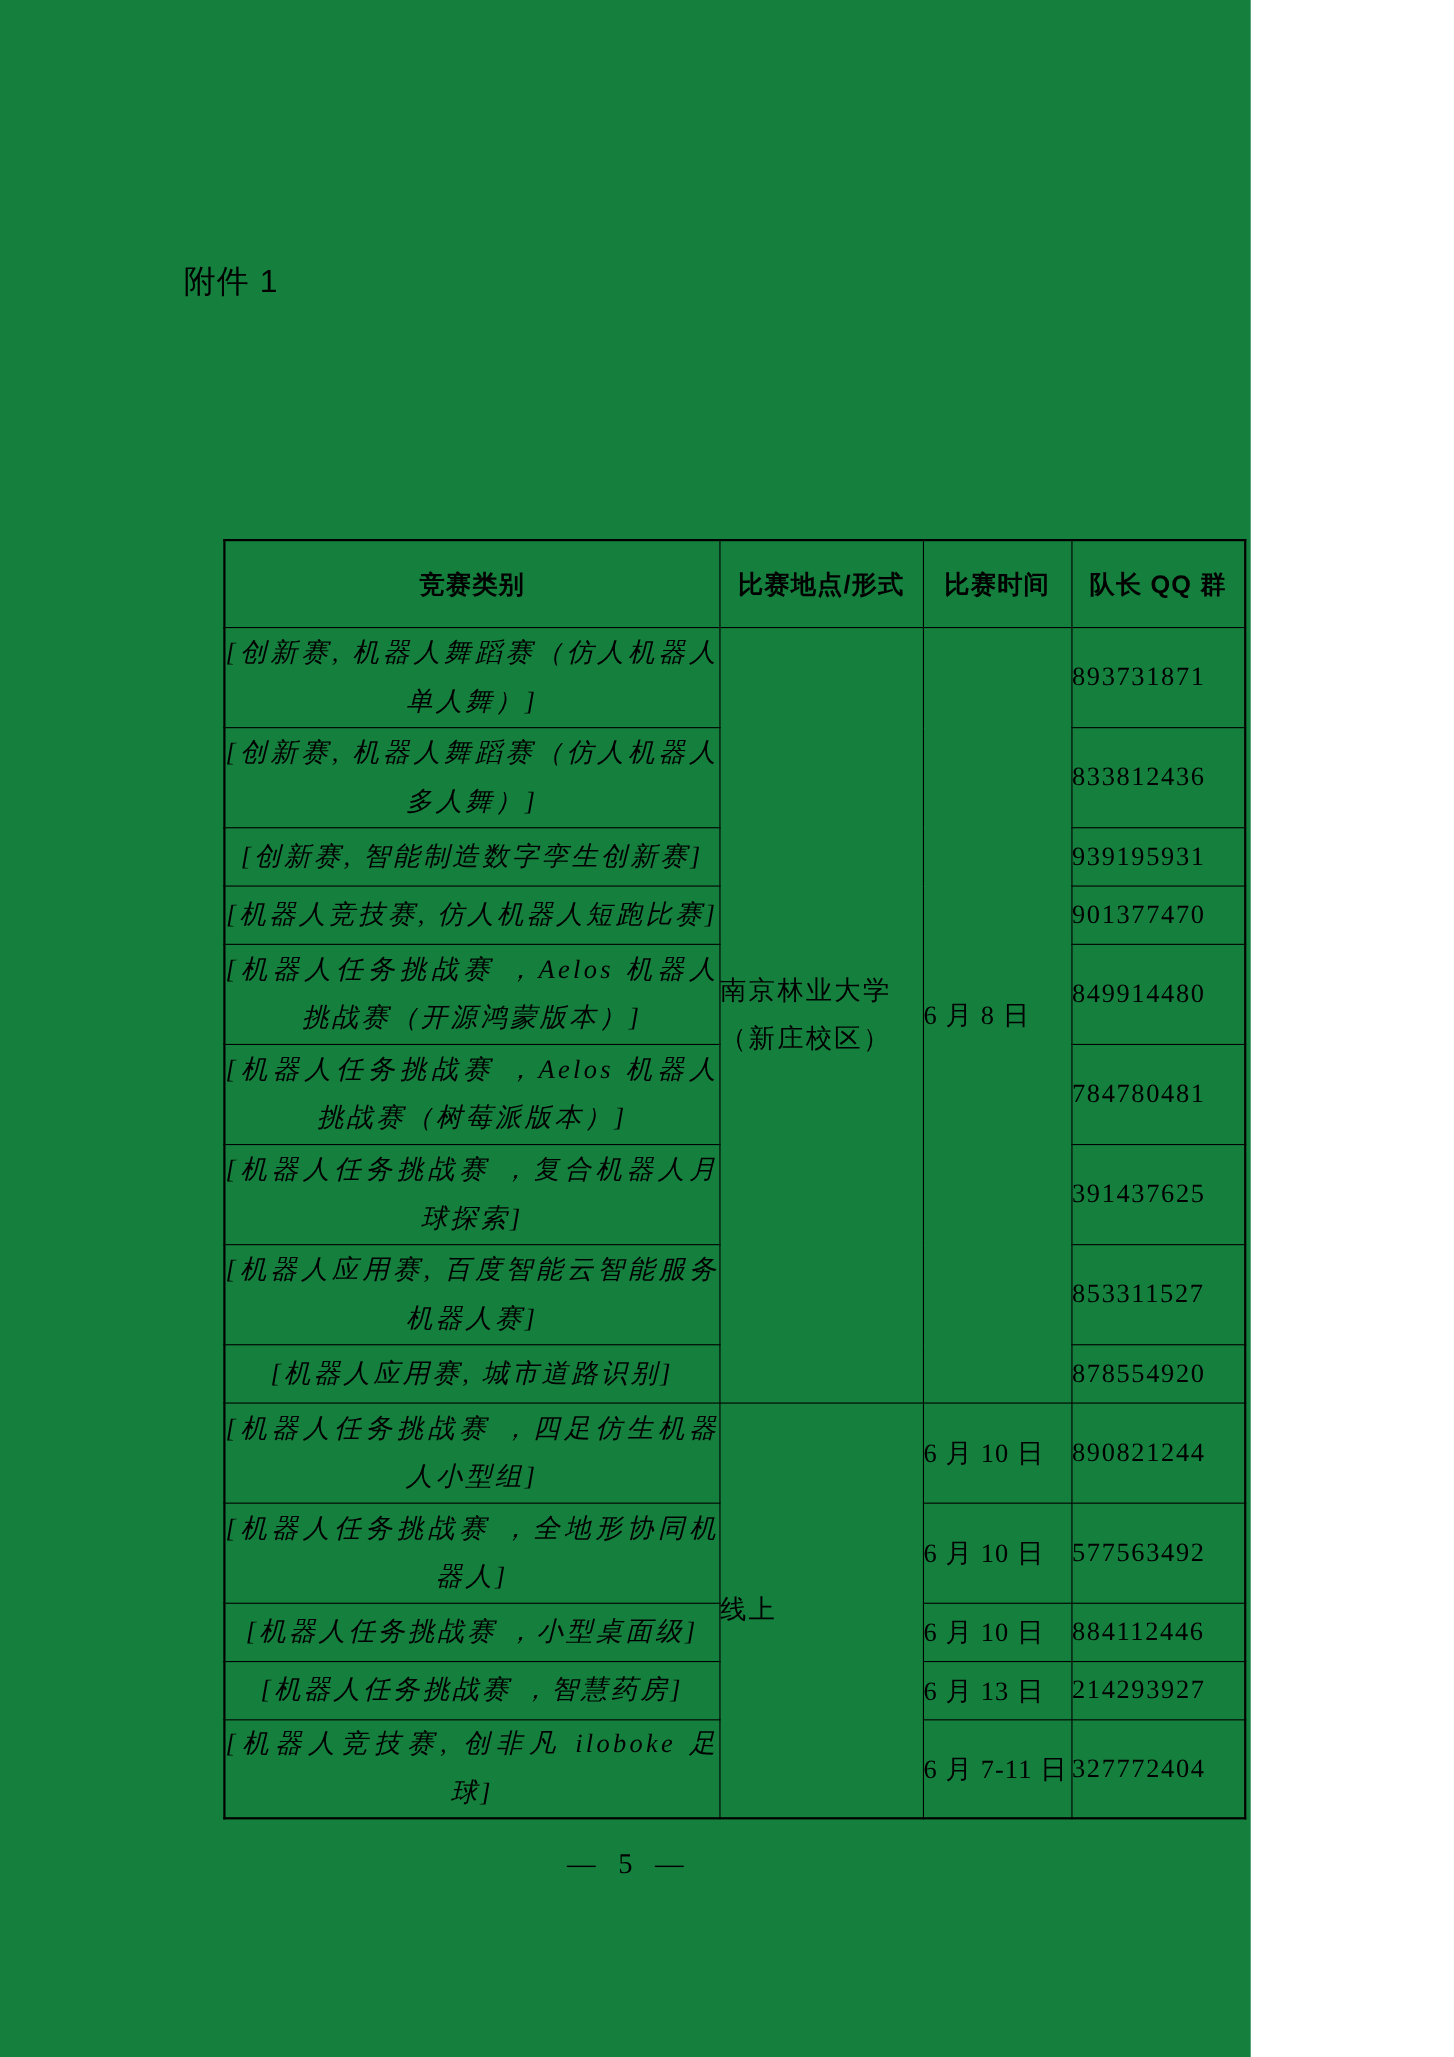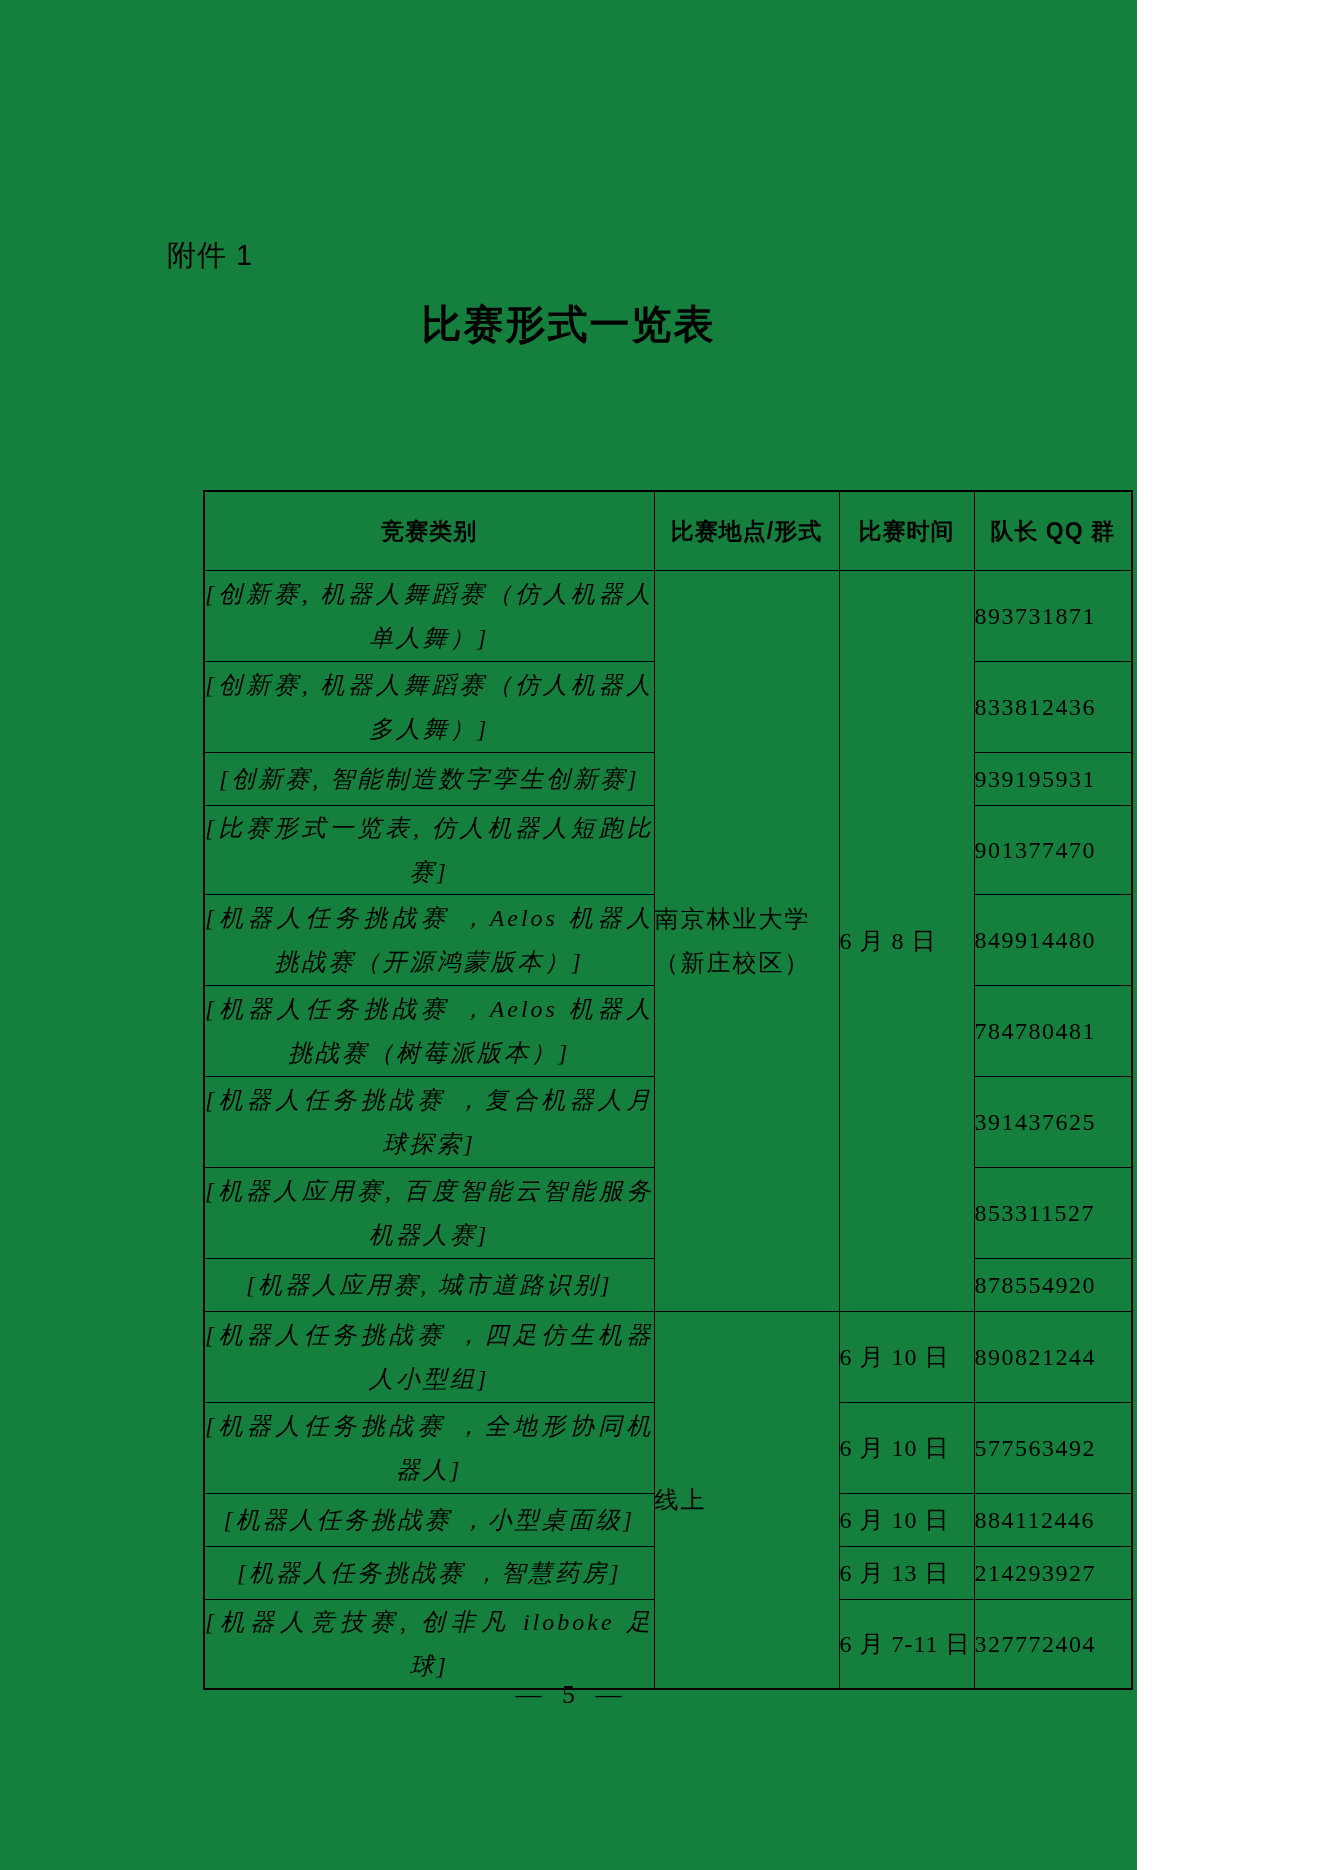--- a/index.html
+++ b/index.html
@@ -91,21 +91,20 @@
   }
 </style>
 </head>
 <body>
 
 <div class="page">
 
   <div class="attachment">附件 1</div>
 
   <div class="doc-title">
-    <div>比赛形式一览表</div>
   </div>
 
   <table class="comp">
     <colgroup>
       <col style="width:450px">
       <col style="width:185px">
       <col style="width:135px">
       <col style="width:158px">
     </colgroup>
     <thead>
@@ -126,21 +125,21 @@
       </tr>
       <tr class="tall">
         <td class="cat">[创新赛, 机器人舞蹈赛（仿人机器人多人舞）]</td>
         <td class="qq">833812436</td>
       </tr>
       <tr class="short">
         <td class="cat">[创新赛, 智能制造数字孪生创新赛]</td>
         <td class="qq">939195931</td>
       </tr>
       <tr class="short">
-        <td class="cat">[比赛形式一览表, 仿人机器人短跑比赛]</td>
+        <td class="cat">[机器人竞技赛, 仿人机器人短跑比赛]</td>
         <td class="qq">901377470</td>
       </tr>
       <tr class="tall">
         <td class="cat">[机器人任务挑战赛 ，Aelos 机器人挑战赛（开源鸿蒙版本）]</td>
         <td class="qq">849914480</td>
       </tr>
       <tr class="tall">
         <td class="cat">[机器人任务挑战赛 ，Aelos 机器人挑战赛（树莓派版本）]</td>
         <td class="qq">784780481</td>
       </tr>

